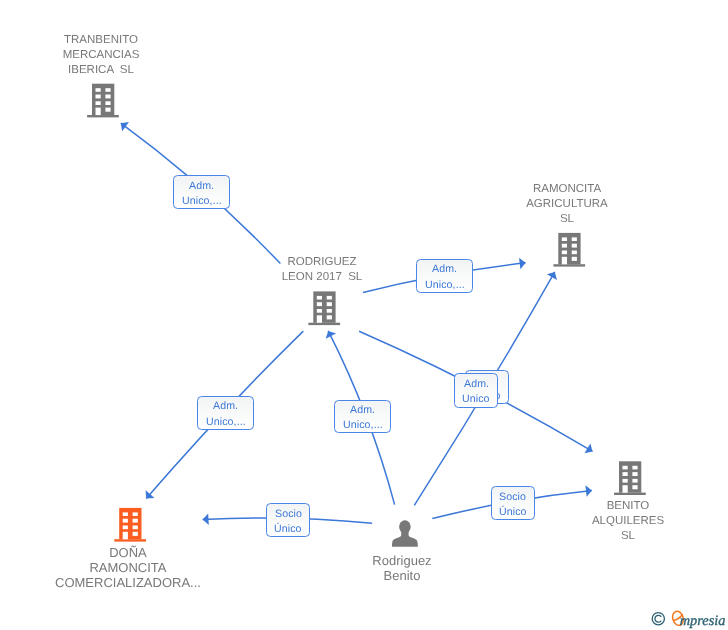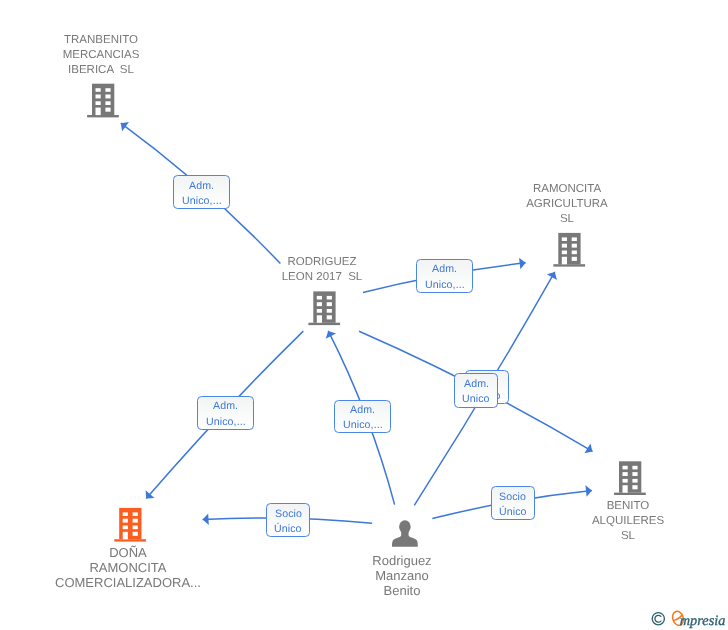--- a/index.html
+++ b/index.html
@@ -123,21 +123,21 @@
         <ellipse cx="13.5" cy="6.6" rx="5.8" ry="6.6" fill="#787878"></ellipse>
         <path d="M13.5 9.2 c2.2 0 3.7 1.1 3.7 2.5 v3.4 c0 1.2 1.5 1.8 3.6 2.4 c2.8 0.85 4.4 1.75 5.0 3.3 c0.5 1.35 0.6 3.4 0.6 5.8 h-25.8 c0 -2.4 0.1 -4.45 0.6 -5.8 c0.6 -1.55 2.2 -2.45 5.0 -3.3 c2.1 -0.6 3.6 -1.2 3.6 -2.4 v-3.4 c0 -1.4 1.5 -2.5 3.7 -2.5 z" fill="#787878"></path>
       </g>
     </svg>
   <div id="caps">
       <div class="node-cap" style="left: -99px; top: 33.1px; width: 400px; font-size: 11.5px; line-height: 14.8px;"><div>TRANBENITO</div><div>MERCANCIAS</div><div>IBERICA  SL</div></div>
       <div class="node-cap" style="left: 121.6px; top: 255px; width: 400px; font-size: 11.5px; line-height: 14.8px;"><div>RODRIGUEZ</div><div>LEON 2017  SL</div></div>
       <div class="node-cap" style="left: 366.6px; top: 182.1px; width: 400px; font-size: 11.5px; line-height: 14.8px;"><div>RAMONCITA</div><div>AGRICULTURA</div><div>SL</div></div>
       <div class="node-cap" style="left: 428.1px; top: 499.3px; width: 400px; font-size: 11.5px; line-height: 14.8px;"><div>BENITO</div><div>ALQUILERES</div><div>SL</div></div>
       <div class="node-cap" style="left: -71.9px; top: 546.2px; width: 400px; font-size: 13px; line-height: 14.8px;"><div>DOÑA</div><div>RAMONCITA</div><div>COMERCIALIZADORA...</div></div>
-      <div class="node-cap" style="left: 202.2px; top: 554.3px; width: 400px; font-size: 13px; line-height: 14.8px;"><div>Rodriguez</div><div>Manzano</div><div>Benito</div></div>
+      <div class="node-cap" style="left: 202.2px; top: 554.3px; width: 400px; font-size: 13px; line-height: 14.8px;"><div>Rodriguez</div><div>Benito</div></div>
     </div>
   <div id="labels">
       <div class="elabel" title="Adm. Unico,..." style="left: 173.4px; top: 175.4px; width: 57.1px; height: 33.8px; z-index: 1;">
         <span>Adm.</span>
         <span>Unico,...</span>
       </div>
       <div class="elabel" title="Adm. Unico,..." style="left: 416.1px; top: 258.9px; width: 57.1px; height: 33.8px; z-index: 1;">
         <span>Adm.</span>
         <span>Unico,...</span>
       </div>

